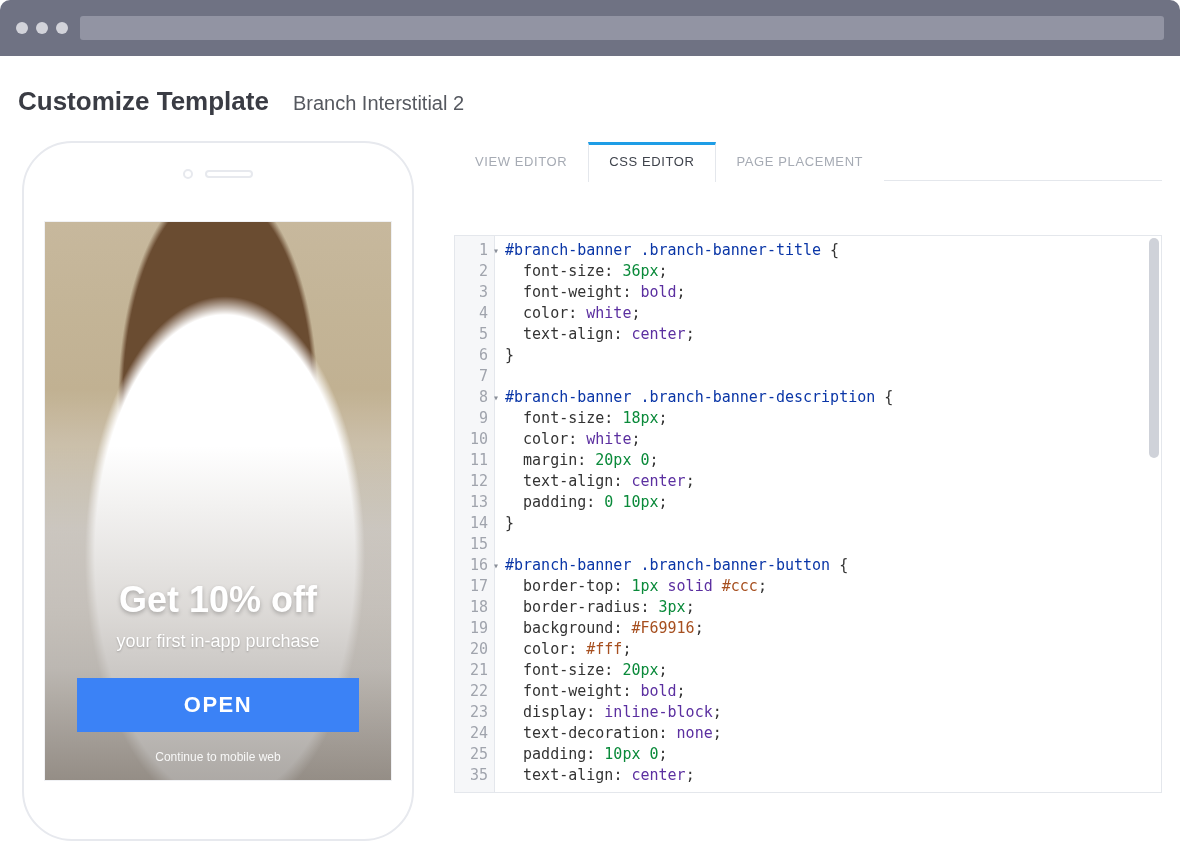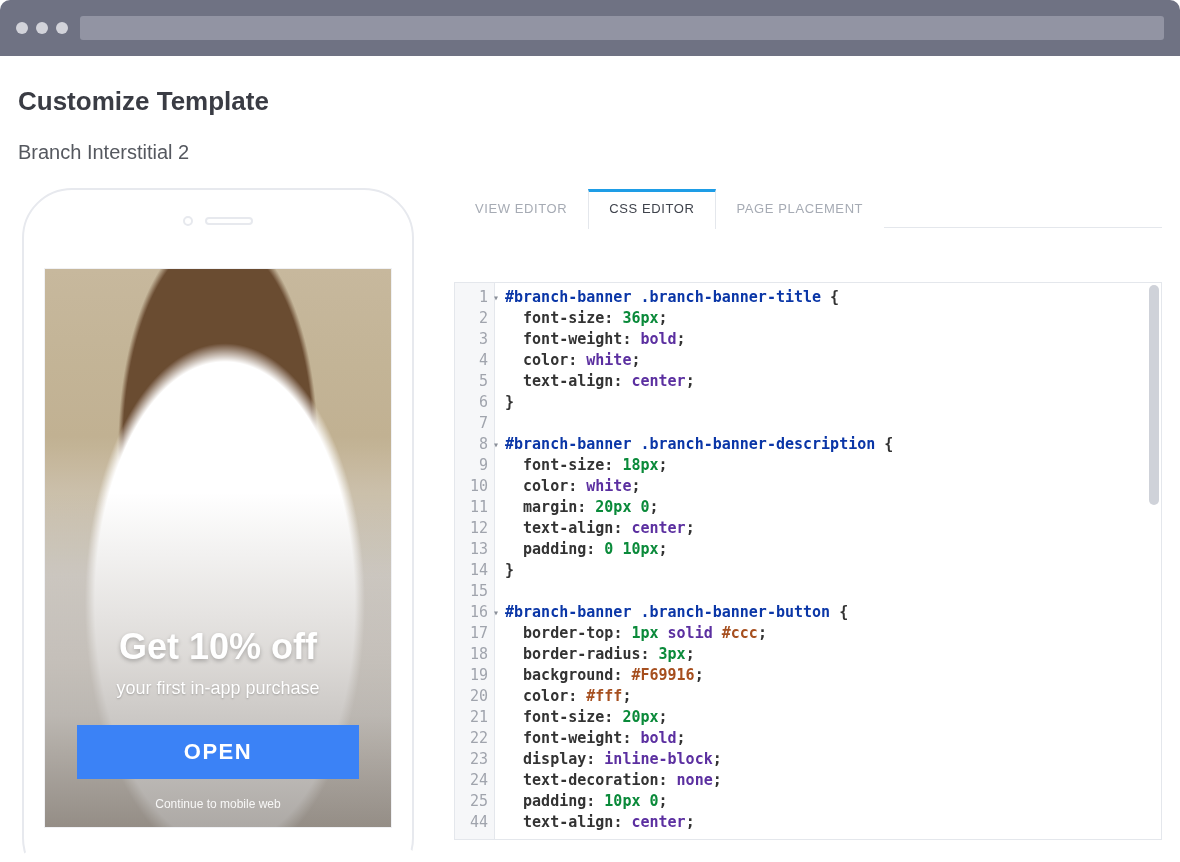--- a/index.html
+++ b/index.html
@@ -14,21 +14,21 @@
     align-items:center;
     padding:0 16px;
     gap:12px;
   }
   .dots { display:flex; gap:8px; }
   .dot { width:12px; height:12px; border-radius:50%; background:#d2d3da; }
   .addressbar { flex:1; height:24px; background:#9294a3; border-radius:3px; }
 
   .page { padding:30px 18px 0 18px; }
 
-  .titlebar { display:flex; align-items:baseline; gap:24px; margin-bottom:24px;flex-direction:column; }
+  .titlebar { display:flex; align-items:baseline; gap:24px; margin-bottom:24px; }
   .page-title { font-size:26px; font-weight:700; color:#3a3c44; }
   .page-subtitle { font-size:20px; font-weight:400; color:#55585f; }
 
   .workspace { display:flex; gap:40px; align-items:flex-start; }
 
   
   .phone {
     width:392px; min-width:392px;
     height:700px;
     border:2px solid #e7e9ee;
@@ -116,21 +116,20 @@
   .gutter .ln { height:21px; position:relative; }
   .gutter .fold::after {
     content:"▾"; position:absolute; left:38px; top:0; font-size:10px; color:#8a8f99;
   }
   .code {
     flex:1;
     padding:4px 0 0 10px;
     white-space:pre;
     overflow:hidden;
     color:#333;
-    font-weight:bold;
   }
   .code .row { height:21px; }
   .tok-sel { color:#0a36a7; }
   .tok-prop{ color:#333; }
   .tok-num { color:#0a8a3a; }
   .tok-kw  { color:#5b2fa0; }
   .tok-hex { color:#a64f1f; }
   .tok-p   { color:#333; }
   .scrollbar {
     position:absolute; right:2px; top:2px; width:10px; height:220px;
@@ -210,21 +209,21 @@
             <div class="ln fold">16</div>
             <div class="ln">17</div>
             <div class="ln">18</div>
             <div class="ln">19</div>
             <div class="ln">20</div>
             <div class="ln">21</div>
             <div class="ln">22</div>
             <div class="ln">23</div>
             <div class="ln">24</div>
             <div class="ln">25</div>
-            <div class="ln">44</div>
+            <div class="ln">35</div>
           </div>
         <div class="code" id="code"><div class="row"><span class="tok-sel">#branch-banner .branch-banner-title</span><span class="tok-p"> {</span></div><div class="row"><span class="tok-p">  </span><span class="tok-prop">font-size</span><span class="tok-p">: </span><span class="tok-num">36px</span><span class="tok-p">;</span></div><div class="row"><span class="tok-p">  </span><span class="tok-prop">font-weight</span><span class="tok-p">: </span><span class="tok-kw">bold</span><span class="tok-p">;</span></div><div class="row"><span class="tok-p">  </span><span class="tok-prop">color</span><span class="tok-p">: </span><span class="tok-kw">white</span><span class="tok-p">;</span></div><div class="row"><span class="tok-p">  </span><span class="tok-prop">text-align</span><span class="tok-p">: </span><span class="tok-kw">center</span><span class="tok-p">;</span></div><div class="row"><span class="tok-p">}</span></div><div class="row"></div><div class="row"><span class="tok-sel">#branch-banner .branch-banner-description</span><span class="tok-p"> {</span></div><div class="row"><span class="tok-p">  </span><span class="tok-prop">font-size</span><span class="tok-p">: </span><span class="tok-num">18px</span><span class="tok-p">;</span></div><div class="row"><span class="tok-p">  </span><span class="tok-prop">color</span><span class="tok-p">: </span><span class="tok-kw">white</span><span class="tok-p">;</span></div><div class="row"><span class="tok-p">  </span><span class="tok-prop">margin</span><span class="tok-p">: </span><span class="tok-num">20px 0</span><span class="tok-p">;</span></div><div class="row"><span class="tok-p">  </span><span class="tok-prop">text-align</span><span class="tok-p">: </span><span class="tok-kw">center</span><span class="tok-p">;</span></div><div class="row"><span class="tok-p">  </span><span class="tok-prop">padding</span><span class="tok-p">: </span><span class="tok-num">0 10px</span><span class="tok-p">;</span></div><div class="row"><span class="tok-p">}</span></div><div class="row"></div><div class="row"><span class="tok-sel">#branch-banner .branch-banner-button</span><span class="tok-p"> {</span></div><div class="row"><span class="tok-p">  </span><span class="tok-prop">border-top</span><span class="tok-p">: </span><span class="tok-num">1px </span><span class="tok-kw">solid </span><span class="tok-hex">#ccc</span><span class="tok-p">;</span></div><div class="row"><span class="tok-p">  </span><span class="tok-prop">border-radius</span><span class="tok-p">: </span><span class="tok-num">3px</span><span class="tok-p">;</span></div><div class="row"><span class="tok-p">  </span><span class="tok-prop">background</span><span class="tok-p">: </span><span class="tok-hex">#F69916</span><span class="tok-p">;</span></div><div class="row"><span class="tok-p">  </span><span class="tok-prop">color</span><span class="tok-p">: </span><span class="tok-hex">#fff</span><span class="tok-p">;</span></div><div class="row"><span class="tok-p">  </span><span class="tok-prop">font-size</span><span class="tok-p">: </span><span class="tok-num">20px</span><span class="tok-p">;</span></div><div class="row"><span class="tok-p">  </span><span class="tok-prop">font-weight</span><span class="tok-p">: </span><span class="tok-kw">bold</span><span class="tok-p">;</span></div><div class="row"><span class="tok-p">  </span><span class="tok-prop">display</span><span class="tok-p">: </span><span class="tok-kw">inline-block</span><span class="tok-p">;</span></div><div class="row"><span class="tok-p">  </span><span class="tok-prop">text-decoration</span><span class="tok-p">: </span><span class="tok-kw">none</span><span class="tok-p">;</span></div><div class="row"><span class="tok-p">  </span><span class="tok-prop">padding</span><span class="tok-p">: </span><span class="tok-num">10px 0</span><span class="tok-p">;</span></div><div class="row"><span class="tok-p">  </span><span class="tok-prop">text-align</span><span class="tok-p">: </span><span class="tok-kw">center</span><span class="tok-p">;</span></div></div>
         <div class="scrollbar"></div>
       </div>
     </div>
   </div>
 </div>
 
 <svg class="torn" viewBox="0 0 1180 34" preserveAspectRatio="none">
   <path fill="#fff" d="M0,34 L0,12 L20,28 L40,12 L60,28 L80,12 L100,28 L120,12 L140,28 L160,12 L180,28 L200,12 L220,28 L240,12 L260,28 L280,12 L300,28 L320,12 L340,28 L360,12 L380,28 L400,12 L420,28 L440,12 L460,28 L480,12 L500,28 L520,12 L540,28 L560,12 L580,28 L600,12 L620,28 L640,12 L660,28 L680,12 L700,28 L720,12 L740,28 L760,12 L780,28 L800,12 L820,28 L840,12 L860,28 L880,12 L900,28 L920,12 L940,28 L960,12 L980,28 L1000,12 L1020,28 L1040,12 L1060,28 L1080,12 L1100,28 L1120,12 L1140,28 L1160,12 L1180,28 L1180,34 Z"></path>

